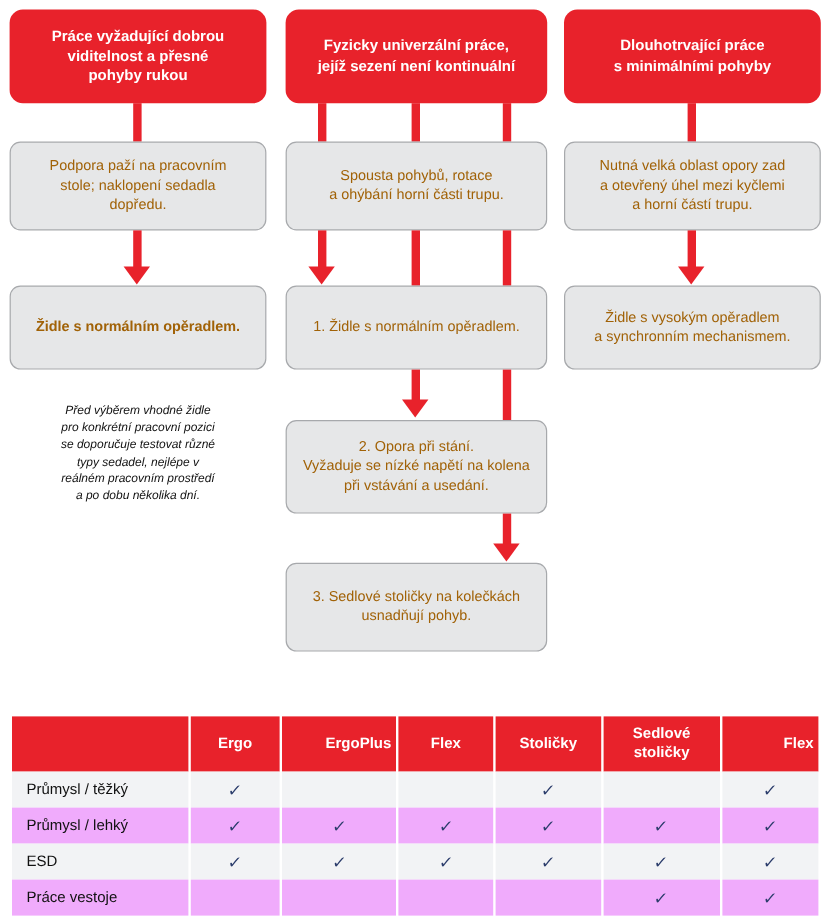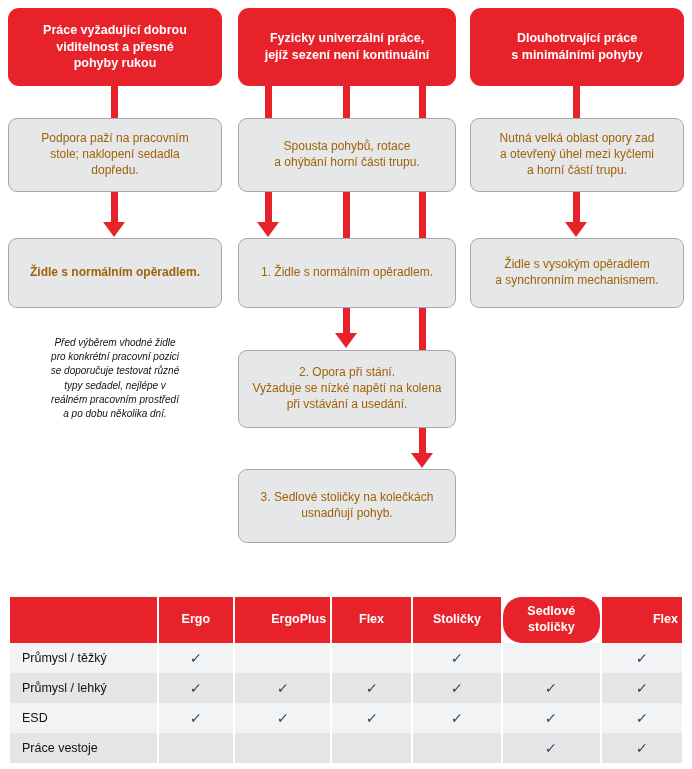--- a/index.html
+++ b/index.html
@@ -104,21 +104,21 @@
     text-align: center;
     vertical-align: middle;
     font-size: 12.5px;
     color: #111111;
   }
   .grid td.label {
     text-align: left;
     padding-left: 12px;
   }
   tr.odd  td { background: #F2F3F5; }
-  tr.even td { background: #e5e5e5; margin-left: 32px; }
+  tr.even td { background: #f0abfc; margin-left: 32px; }
 
   .chk {
     color: #2b3c6b;
     font-size: 14px;
     line-height: 1;
     display: inline-block;
     transform: skewX(-6deg);
   }
 </style>
 </head>
@@ -248,21 +248,21 @@
 
 <div class="grid">
   <table>
     <thead>
       <tr>
         <th class="rowhead" style="width:146px;"></th>
         <th style="width:74px;">Ergo</th>
         <th style="width:90px;padding-left:36px;">ErgoPlus</th>
         <th style="width:78px;">Flex</th>
         <th style="width:88px;">Stoličky</th>
-        <th style="width:96px;border-radius:19px;">
+        <th style="width:96px;">
           <span>Sedlové</span><br>
           <span>stoličky</span>
         </th>
         <th style="width:80px;text-align:right;">Flex</th>
       </tr>
     </thead>
     <tbody id="table-body">
         <tr class="odd">
           <td class="label" style="width: 146px;">Průmysl / těžký</td>
           <td style="width: 74px;"><span class="chk">✓</span></td>

